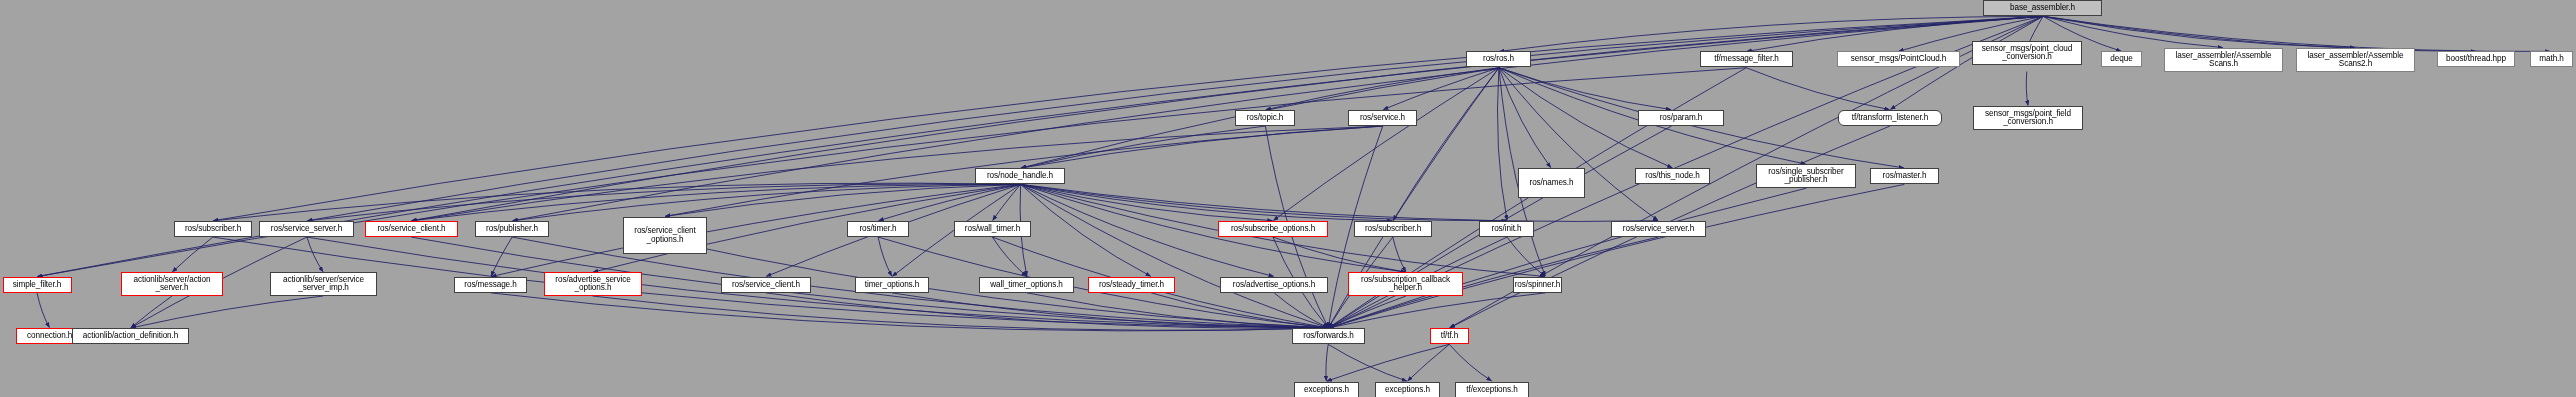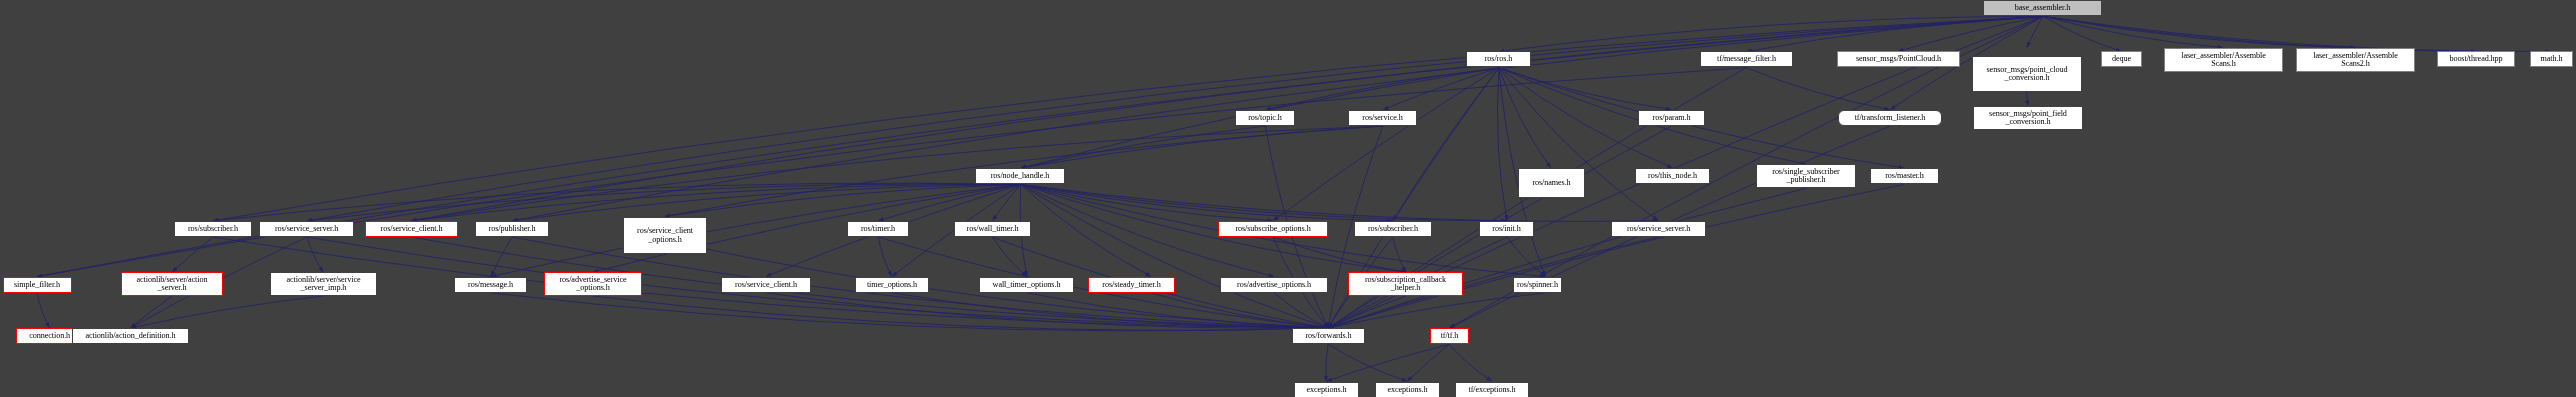--- a/index.html
+++ b/index.html
@@ -1,20 +1,20 @@
 <!DOCTYPE html>
 <html style="font-size:10px"><head>
 <meta charset="utf-8">
 <style>
   html,body{margin:0;padding:0;background:#ffffff;}
   #canvas{
     position:relative;
     width:2576px;height:397px;
-    background:#404040;
-    font-family:Liberation Serif, serif;
+    background:#a3a3a3;
+    font-family:Liberation Sans, sans-serif;
     overflow:hidden;
   }
   #edges{position:absolute;left:0;top:0;width:2576px;height:397px;}
   .node{
     position:absolute;
     box-sizing:border-box;
     display:flex;align-items:center;justify-content:center;
     text-align:center;
     font-size:8.2px;
     line-height:8.5px;
@@ -145,32 +145,32 @@
         <path d="M2309,549 Q2207.46,574.59 2113.9575569394374,607.711755819251" marker-end="url(#ah)"></path>
         <path d="M2309,549 Q2271.96,579.105 2242.750491265287,607.3391196320606" marker-end="url(#ah)"></path>
         <path d="M2309,549 Q2339.46,583.83 2376.244677532698,607.344646682782" marker-end="url(#ah)"></path>
       </g>
   </svg>
   <div id="node-layer">
       <div class="node root" style="left: 1983px; top: 0px; width: 119px; height: 16.3px;">base_assembler.h</div>
       <div class="node dark" style="left: 1466px; top: 51px; width: 65px; height: 16.3px;">ros/ros.h</div>
       <div class="node dark" style="left: 1700px; top: 51px; width: 93px; height: 16.3px;">tf/message_filter.h</div>
       <div class="node grey" style="left: 1837px; top: 51px; width: 123px; height: 16.3px;">sensor_msgs/PointCloud.h</div>
-      <div class="node dark" style="left: 1972px; top: 56px; width: 110px; height: 36px;">sensor_msgs/point_cloud
+      <div class="node dark" style="left: 1972px; top: 41px; width: 110px; height: 24px;">sensor_msgs/point_cloud
 _conversion.h</div>
       <div class="node grey" style="left: 2101px; top: 51px; width: 41px; height: 16.3px;">deque</div>
       <div class="node grey" style="left: 2164px; top: 48px; width: 119px; height: 24px;">laser_assembler/Assemble
 Scans.h</div>
       <div class="node grey" style="left: 2296px; top: 48px; width: 119px; height: 24px;">laser_assembler/Assemble
 Scans2.h</div>
       <div class="node grey" style="left: 2437px; top: 51px; width: 78px; height: 16.3px;">boost/thread.hpp</div>
       <div class="node grey" style="left: 2530px; top: 51px; width: 43px; height: 16.3px;">math.h</div>
       <div class="node dark" style="left: 1235px; top: 110px; width: 60px; height: 16.3px;">ros/topic.h</div>
       <div class="node dark" style="left: 1348px; top: 110px; width: 69px; height: 16.3px;">ros/service.h</div>
-      <div class="node dark" style="left: 1638px; top: 110px; width: 67px; height: 16.3px;">ros/param.h</div>
+      <div class="node dark" style="left: 1638px; top: 110px; width: 86px; height: 16.3px;">ros/param.h</div>
       <div class="node dark" style="left: 1838px; top: 110px; width: 104px; height: 16.3px; border-radius: 6px;">tf/transform_listener.h</div>
       <div class="node dark" style="left: 1973px; top: 106px; width: 110px; height: 24px;">sensor_msgs/point_field
 _conversion.h</div>
       <div class="node dark" style="left: 975px; top: 168px; width: 90px; height: 16.3px;">ros/node_handle.h</div>
       <div class="node dark" style="left: 1518px; top: 168px; width: 67px; height: 30px;">ros/names.h</div>
       <div class="node dark" style="left: 1635px; top: 168px; width: 75px; height: 16.3px;">ros/this_node.h</div>
       <div class="node dark" style="left: 1756px; top: 164px; width: 100px; height: 24px;">ros/single_subscriber
 _publisher.h</div>
       <div class="node dark" style="left: 1870px; top: 168px; width: 69px; height: 16.3px;">ros/master.h</div>
       <div class="node dark" style="left: 174px; top: 221px; width: 78px; height: 16.3px;">ros/subscriber.h</div>

